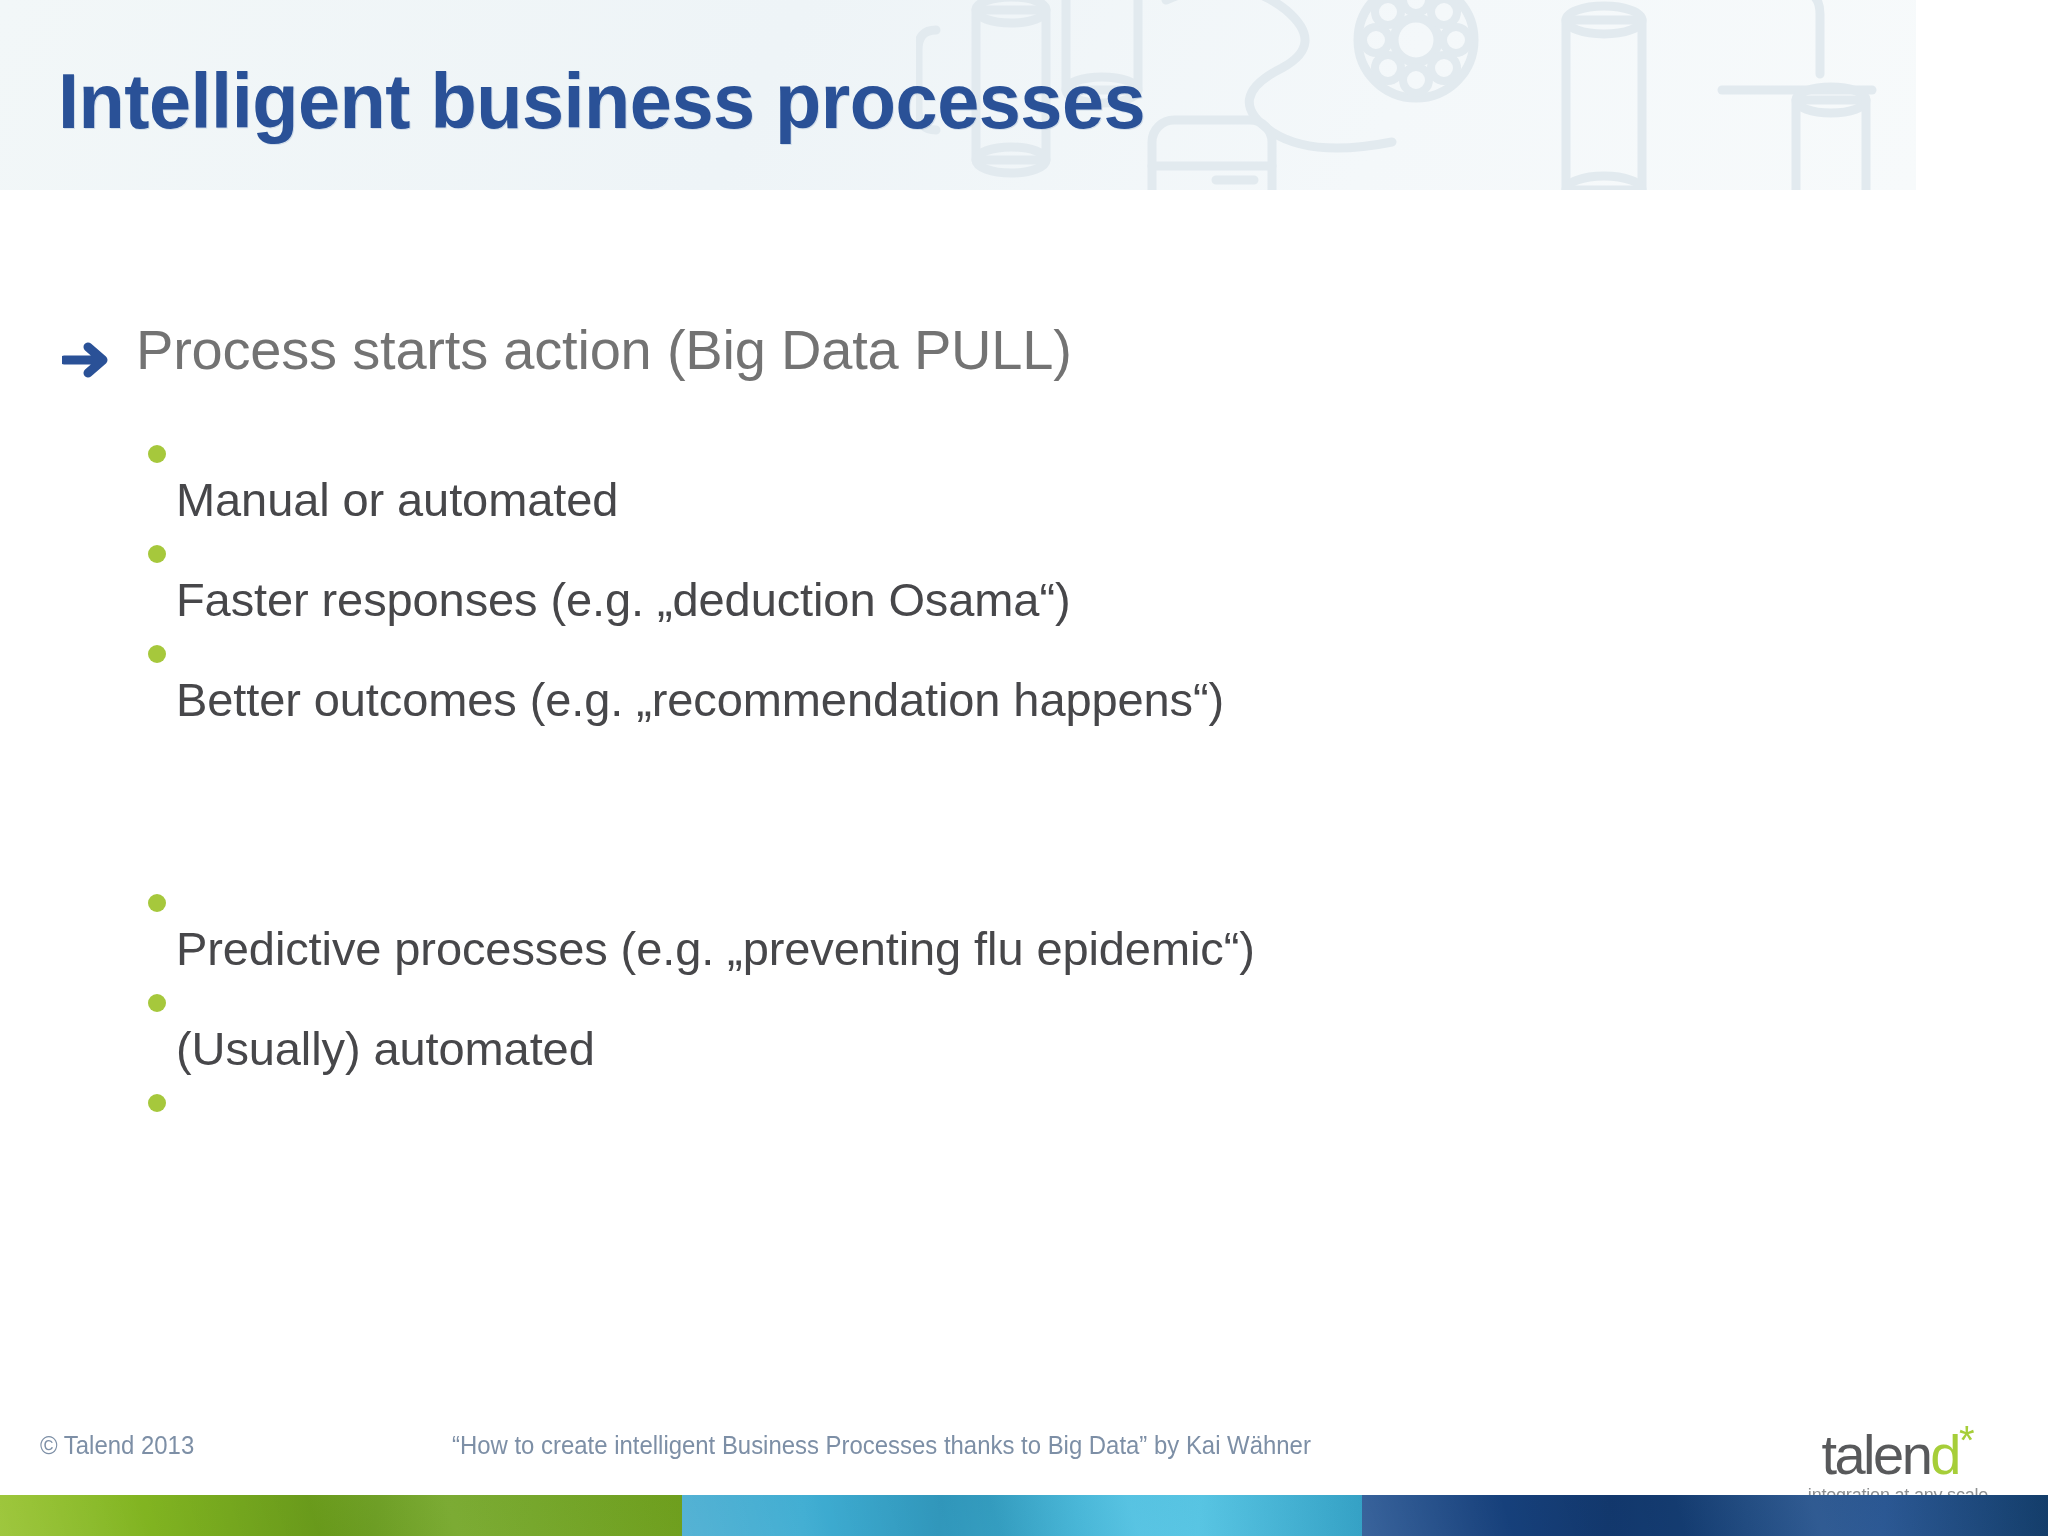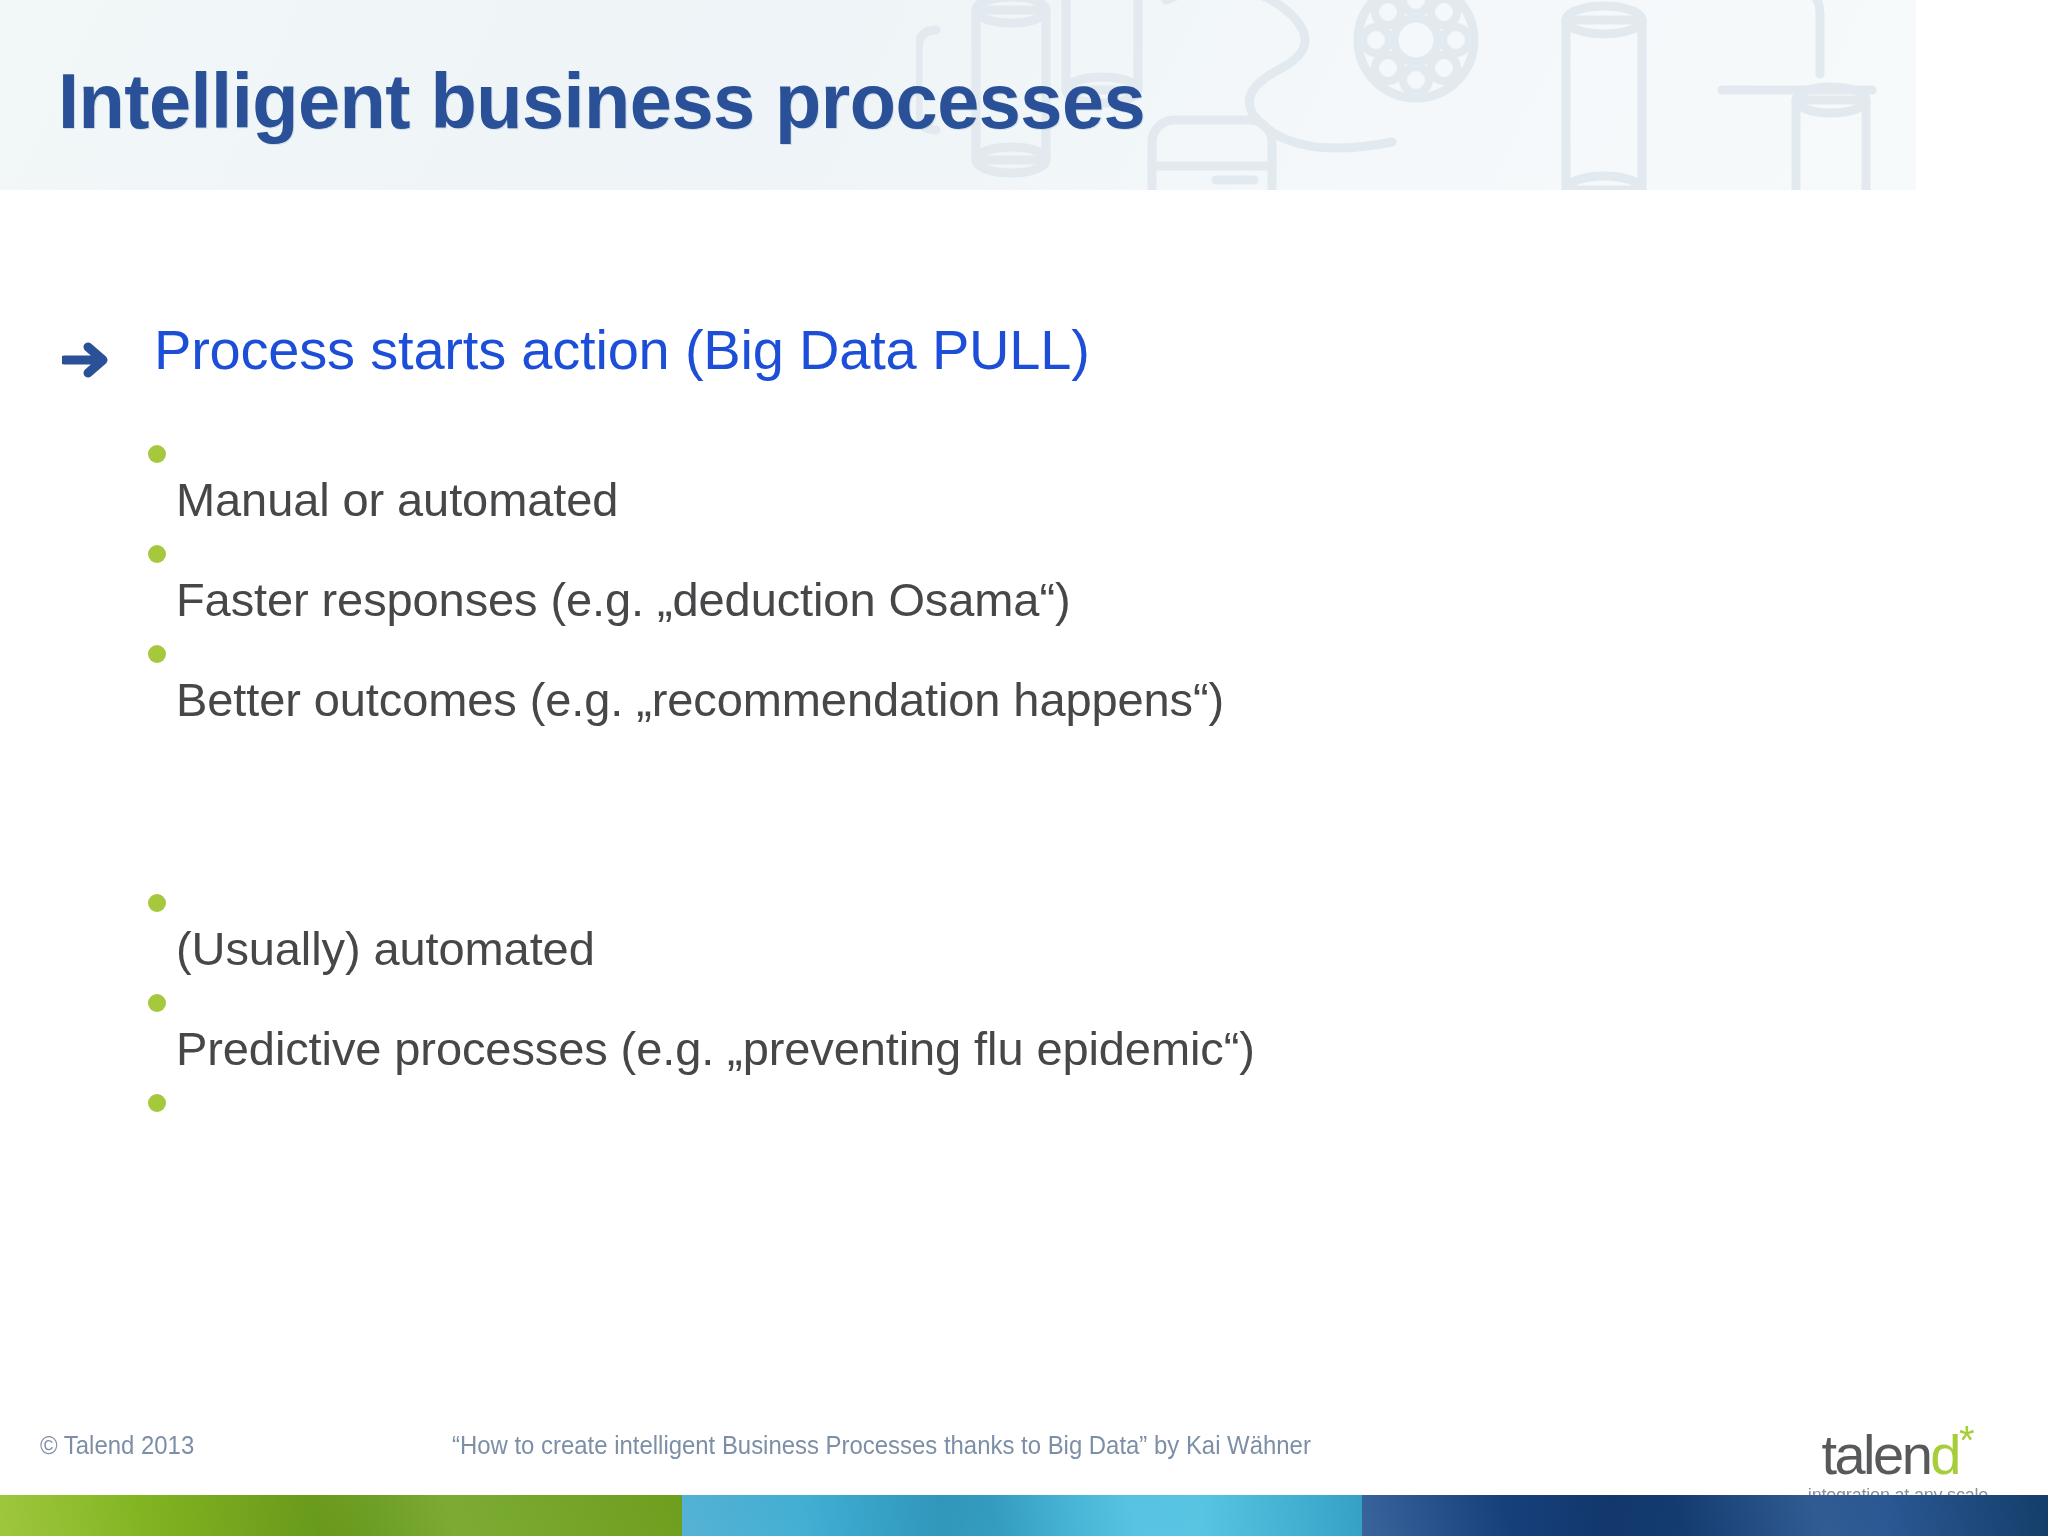--- a/index.html
+++ b/index.html
@@ -85,23 +85,23 @@
     flex: 0 0 auto;
     width: 52px;
     height: 62px;
     display: block;
     margin-top: 14px;
   }
   .lvl1-text {
     font-family: "Liberation Sans", sans-serif;
     font-size: 56px;
     line-height: 70px;
-    color: #1d4ed8;
-    white-space: nowrap;
-    margin-left: 40px;
+    color: #737373;
+    white-space: nowrap;
+    margin-left: 22px;
     letter-spacing: -0.2px;
   }
 
   .sublist {
     margin: 0;
     padding: 0;
     list-style: none;
     margin-top: 14px;
   }
   .sub {
@@ -307,25 +307,25 @@
           <span class="sub-text">Better outcomes (e.g. „recommendation happens“)</span>
         </li>
       </ul>
     </div>
 
     <div class="group group-2">
 
       <ul class="sublist">
         <li class="sub">
           <span class="sub-dot"></span>
+          <span class="sub-text">Predictive processes (e.g. „preventing flu epidemic“)</span>
+        </li>
+        <li class="sub">
+          <span class="sub-dot"></span>
           <span class="sub-text">(Usually) automated</span>
-        </li>
-        <li class="sub">
-          <span class="sub-dot"></span>
-          <span class="sub-text">Predictive processes (e.g. „preventing flu epidemic“)</span>
         </li>
         <li class="sub">
           <span class="sub-dot"></span>
         </li>
       </ul>
     </div>
 
   </div>
 
   <div class="footer">

